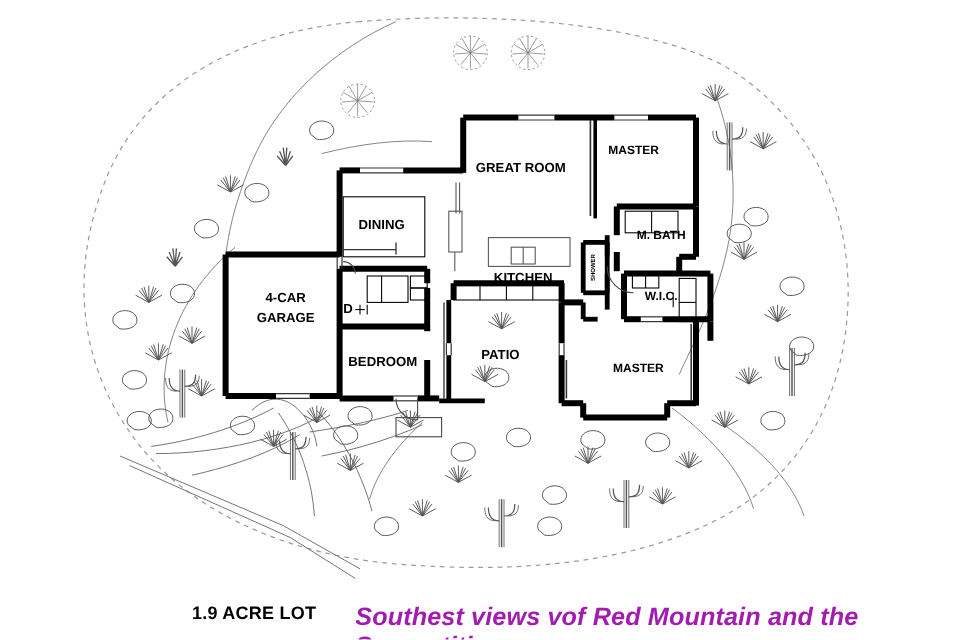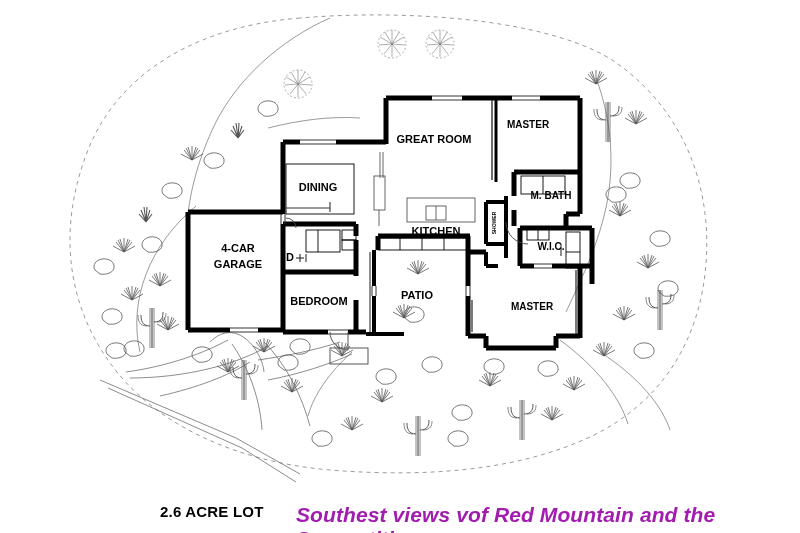--- a/index.html
+++ b/index.html
@@ -392,15 +392,15 @@
     <text class="room" x="290" y="261" font-size="11">D</text>
     <text class="room" x="496" y="223" font-size="5" transform="rotate(-90 496 223)">SHOWER</text>
   </g>
 
 </svg>
 
 <div class="watermark">2025 ARMLS</div>
 
 <div class="caption-bar"></div>
 
-<div class="caption-lot">2.6 ACRE LOT</div>
+<div class="caption-lot">1.9 ACRE LOT</div>
 
 <div class="caption-view">Southest views vof Red Mountain and the Superstitions</div>
 
 </body></html>

